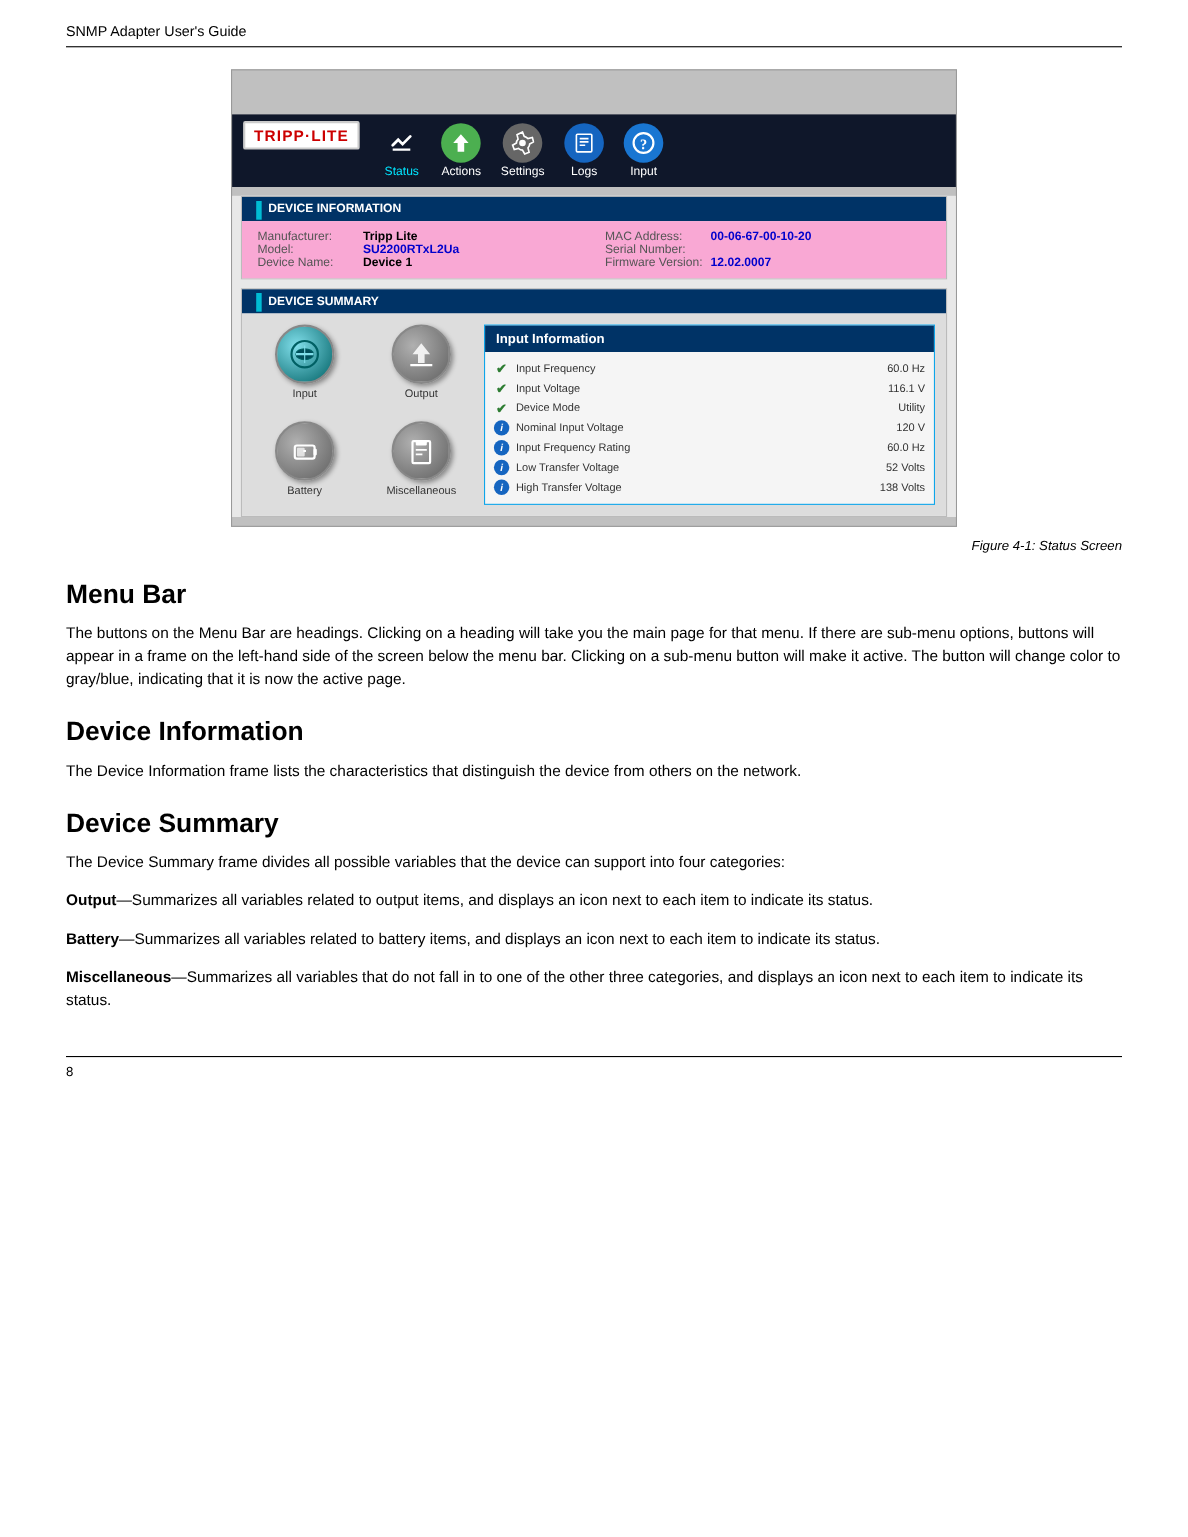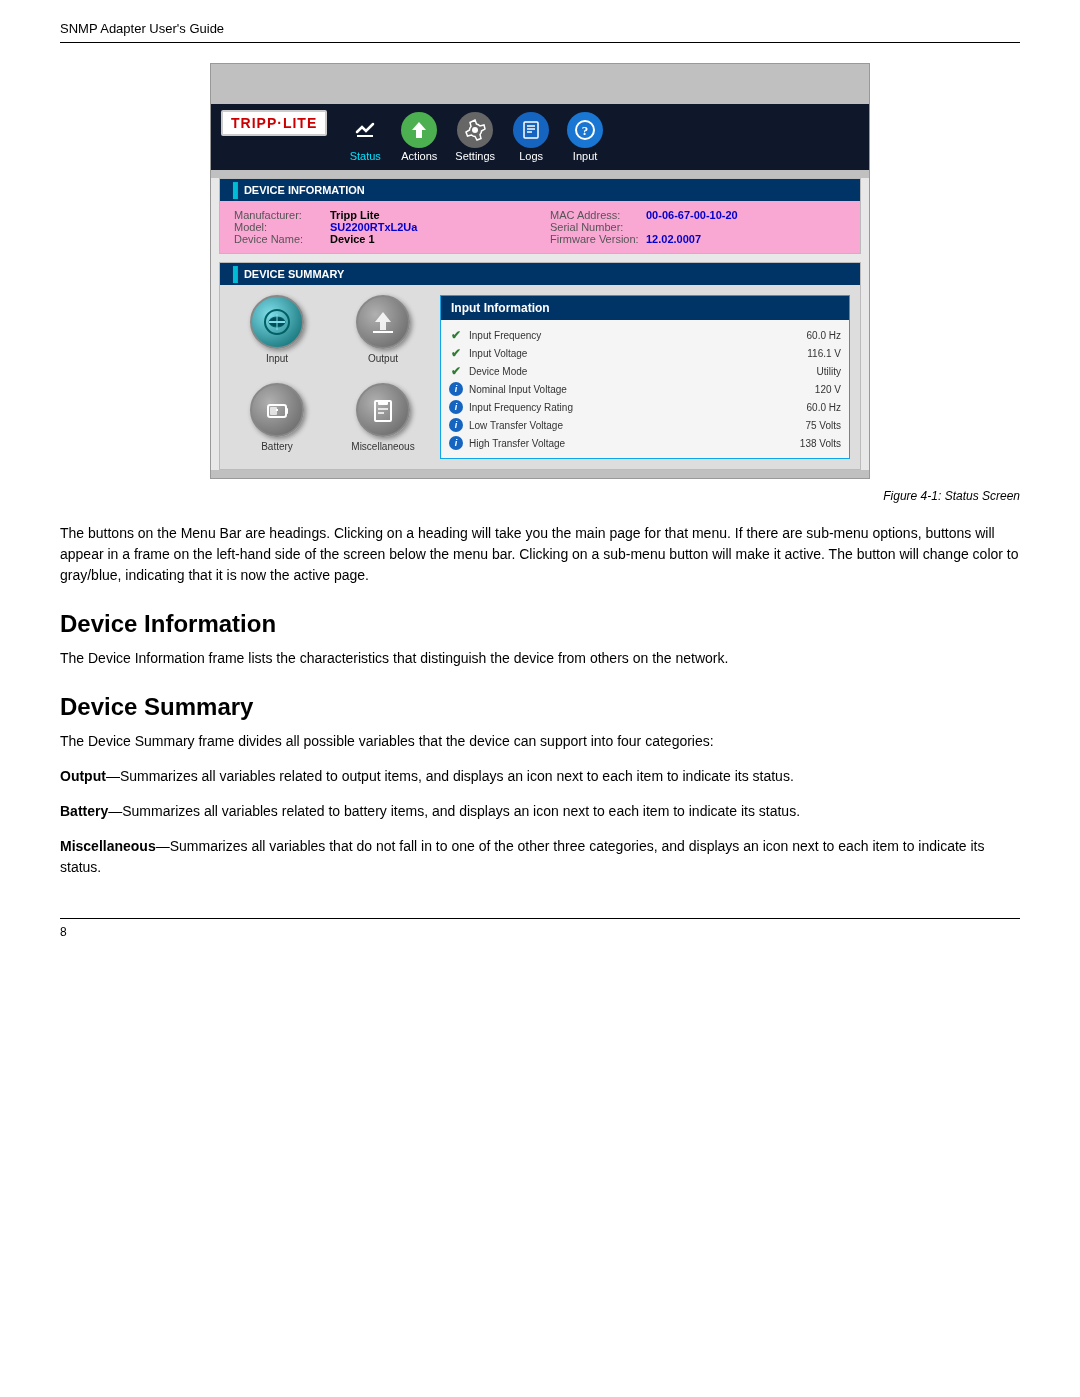--- a/index.html
+++ b/index.html
@@ -455,38 +455,39 @@
 
               <div class="input-info-row">
                 <span class="info-icon">i</span>
                 <span class="row-label">Input Frequency Rating</span>
                 <span class="row-value">60.0 Hz</span>
               </div>
 
               <div class="input-info-row">
                 <span class="info-icon">i</span>
                 <span class="row-label">Low Transfer Voltage</span>
-                <span class="row-value">75 Volts</span>
+                <span class="row-value">52 Volts</span>
               </div>
 
               <div class="input-info-row">
                 <span class="info-icon">i</span>
                 <span class="row-label">High Transfer Voltage</span>
                 <span class="row-value">138 Volts</span>
               </div>
             </div>
           </div>
         </div>
       </div>
 
     </div>
   </div>
 
   <div class="figure-caption">Figure 4-1: Status Screen</div>
 
+  <h2 class="section-heading">Menu Bar</h2>
   <p class="body-text">The  buttons on the Menu Bar are headings. Clicking on a heading will take you the main page for that menu. If there are sub-menu options, buttons will appear in a frame on the left-hand side of the screen below the menu bar. Clicking on a sub-menu button will make it active. The button will change color to gray/blue, indicating that it is now the active page.</p>
 
   <h2 class="section-heading">Device Information</h2>
   <p class="body-text">The Device Information frame lists the characteristics that distinguish the device from others on the network.</p>
 
   <h2 class="section-heading">Device Summary</h2>
   <p class="body-text">The Device Summary frame divides all possible variables that the device can support into four categories:</p>
 
   <p class="body-text"><strong>Output</strong>—Summarizes all variables related to output items, and displays an icon next to each item to indicate its status.</p>
   <p class="body-text"><strong>Battery</strong>—Summarizes all variables related to battery items, and displays an icon next to each item to indicate its status.</p>

